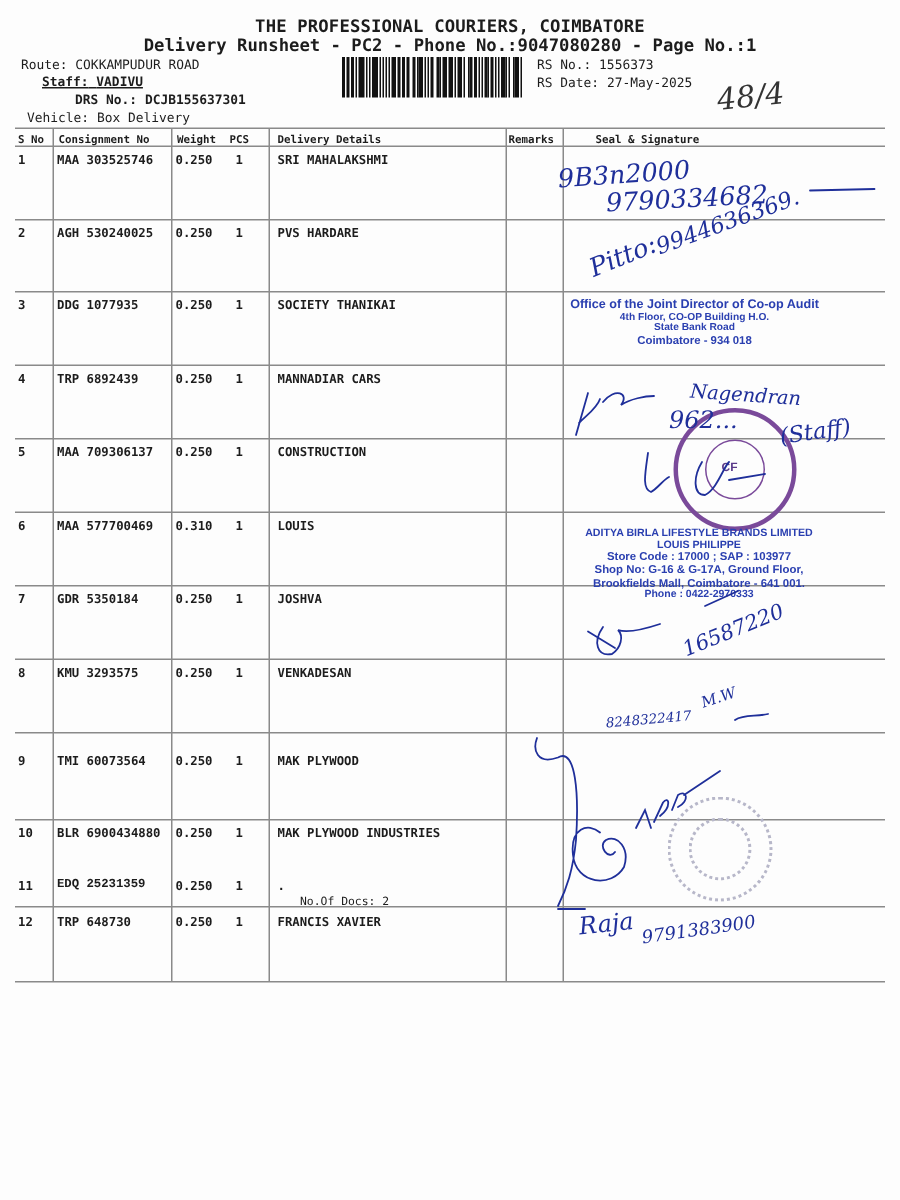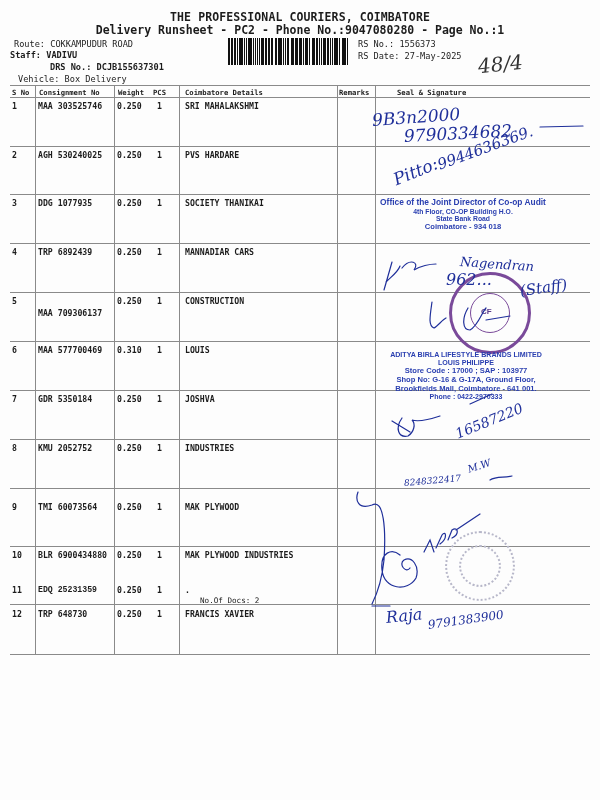--- a/index.html
+++ b/index.html
@@ -10,21 +10,21 @@
   .title1 {
     position: absolute; top: 10px; left: 0; width: 600px; text-align: center;
     font-size: 11.5px; font-weight: bold; letter-spacing: 0.1px;
   }
   .title2 {
     position: absolute; top: 23px; left: 0; width: 600px; text-align: center;
     font-size: 11.5px; font-weight: bold;
   }
   .meta { position: absolute; font-size: 8.6px; white-space: nowrap; }
   .route { left: 14px; top: 39px; }
-  .staff { left: 10px; top: 50px; font-weight: bold; }
+  .staff { left: 28px; top: 50px; font-weight: bold; text-decoration: underline; }
   .drs { left: 14px; top: 62px; font-weight: bold; padding-left: 36px; }
   .vehicle { left: 18px; top: 74px; }
   .rsno { left: 358px; top: 39px; }
   .rsdate { left: 358px; top: 51px; }
   .barcode {
     position: absolute; left: 228px; top: 38px; width: 122px; height: 27px; display: flex; gap: 0;
   }
   .barcode span { display: block; height: 100%; background: #111; }
   .pageref {
     position: absolute; left: 478px; top: 52px; font-family: "DejaVu Serif", serif;
@@ -163,21 +163,21 @@
     <div class="vline" style="left: 114px; top: 86px; height: 568px;"></div>
     <div class="vline" style="left: 179px; top: 86px; height: 568px;"></div>
     <div class="vline" style="left: 337px; top: 86px; height: 568px;"></div>
     <div class="vline" style="left: 375px; top: 86px; height: 568px;"></div>
   </div>
 
 <div class="hdr" style="left:12px">S No</div>
 <div class="hdr" style="left:39px">Consignment No</div>
 <div class="hdr" style="left:118px">Weight</div>
 <div class="hdr" style="left:153px">PCS</div>
-<div class="hdr" style="left:185px">Coimbatore Details</div>
+<div class="hdr" style="left:185px">Delivery Details</div>
 <div class="hdr" style="left:339px">Remarks</div>
 <div class="hdr" style="left:397px">Seal &amp; Signature</div>
 
 <div id="rows">
     <div>
       <div class="cell" style="left: 12px; top: 101px;">1</div>
       <div class="cell" style="left: 38px; top: 101px;">MAA 303525746</div>
       <div class="cell" style="left: 117px; top: 101px;">0.250</div>
       <div class="cell" style="left: 157px; top: 101px;">1</div>
       <div class="cell" style="left: 185px; top: 101px;">SRI MAHALAKSHMI</div>
@@ -198,45 +198,45 @@
     </div>
     <div>
       <div class="cell" style="left: 12px; top: 247px;">4</div>
       <div class="cell" style="left: 38px; top: 247px;">TRP 6892439</div>
       <div class="cell" style="left: 117px; top: 247px;">0.250</div>
       <div class="cell" style="left: 157px; top: 247px;">1</div>
       <div class="cell" style="left: 185px; top: 247px;">MANNADIAR CARS</div>
     </div>
     <div>
       <div class="cell" style="left: 12px; top: 296px;">5</div>
-      <div class="cell" style="left: 38px; top: 308px;">MAA 709306137</div>
+      <div class="cell" style="left: 38px; top: 296px;">MAA 709306137</div>
       <div class="cell" style="left: 117px; top: 296px;">0.250</div>
       <div class="cell" style="left: 157px; top: 296px;">1</div>
       <div class="cell" style="left: 185px; top: 296px;">CONSTRUCTION</div>
     </div>
     <div>
       <div class="cell" style="left: 12px; top: 345px;">6</div>
       <div class="cell" style="left: 38px; top: 345px;">MAA 577700469</div>
       <div class="cell" style="left: 117px; top: 345px;">0.310</div>
       <div class="cell" style="left: 157px; top: 345px;">1</div>
       <div class="cell" style="left: 185px; top: 345px;">LOUIS</div>
     </div>
     <div>
       <div class="cell" style="left: 12px; top: 394px;">7</div>
       <div class="cell" style="left: 38px; top: 394px;">GDR 5350184</div>
       <div class="cell" style="left: 117px; top: 394px;">0.250</div>
       <div class="cell" style="left: 157px; top: 394px;">1</div>
       <div class="cell" style="left: 185px; top: 394px;">JOSHVA</div>
     </div>
     <div>
       <div class="cell" style="left: 12px; top: 443px;">8</div>
-      <div class="cell" style="left: 38px; top: 443px;">KMU 2052752</div>
+      <div class="cell" style="left: 38px; top: 443px;">KMU 3293575</div>
       <div class="cell" style="left: 117px; top: 443px;">0.250</div>
       <div class="cell" style="left: 157px; top: 443px;">1</div>
-      <div class="cell" style="left: 185px; top: 443px;">INDUSTRIES</div>
+      <div class="cell" style="left: 185px; top: 443px;">VENKADESAN</div>
     </div>
     <div>
       <div class="cell" style="left: 12px; top: 502px;">9</div>
       <div class="cell" style="left: 38px; top: 502px;">TMI 60073564</div>
       <div class="cell" style="left: 117px; top: 502px;">0.250</div>
       <div class="cell" style="left: 157px; top: 502px;">1</div>
       <div class="cell" style="left: 185px; top: 502px;">MAK PLYWOOD</div>
     </div>
     <div>
       <div class="cell" style="left: 12px; top: 550px;">10</div>

